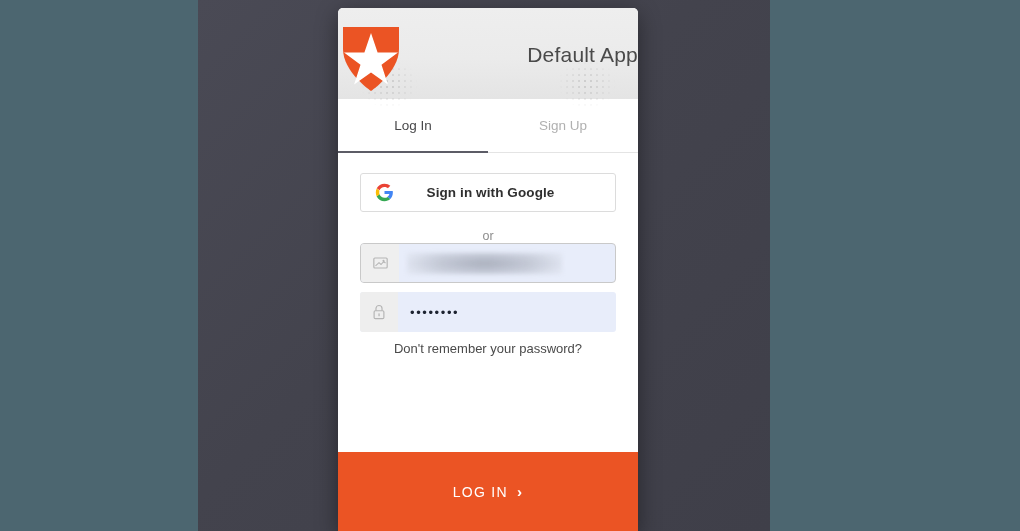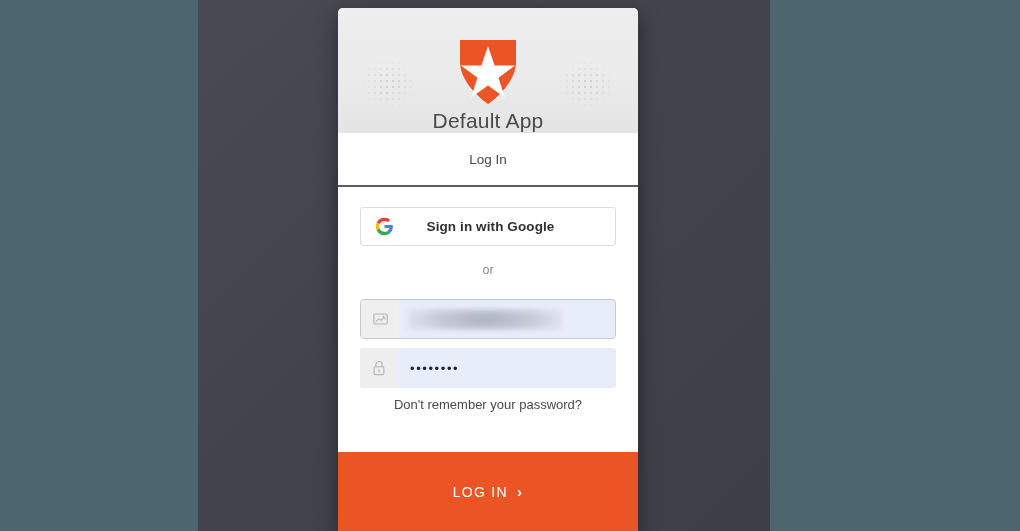--- a/index.html
+++ b/index.html
@@ -43,26 +43,26 @@
     border-radius: 5px 5px 0 0;
     box-shadow: 0 6px 22px rgba(0,0,0,0.42);
     overflow: hidden;
     display: flex;
     flex-direction: column;
   }
 
   
   .card-header {
     position: relative;
-    height: 125px;
+    height: 91px;
     background: linear-gradient(180deg, #eeeeee 0%, #ebebeb 55%, #e4e4e4 100%);
     display: flex;
-    flex-direction: column;
-    align-items: center;
-    justify-content: flex-end;
+    flex-direction: row;
+    align-items: center;
+    justify-content: space-between;
     flex: 0 0 auto;
   }
   .dots {
     position: absolute;
     top: 52px;
     width: 58px;
     height: 48px;
     opacity: 0.55;
     background-image: radial-gradient(circle, #b9b9b9 1px, transparent 1.2px);
     background-size: 6px 6px;
@@ -155,21 +155,21 @@
     font-weight: bold;
     color: #2f2f2f;
     padding-right: 14px;
     letter-spacing: 0.1px;
   }
 
   .or-sep {
     text-align: center;
     font-size: 12.5px;
     color: #8d8d8d;
-    margin: 17px 0 22px 0;
+    margin: 17px 0 0 0;
   }
 
   
   .field {
     display: flex;
     height: 40px;
     margin-bottom: 9px;
     background: #e8edfa;
     border-radius: 3px;
     overflow: hidden;
@@ -269,20 +269,21 @@
           <path d="M30 66 C30 66 2 47 2 24 L2 2 L58 2 L58 24 C58 47 30 66 30 66 Z" fill="#eb5424"></path>
           <path d="M30 8 L36.6 27.6 L57 27.6 L40.5 39.8 L46.9 59.6 L30 47.4 L13.1 59.6 L19.5 39.8 L3 27.6 L23.4 27.6 Z" fill="#ffffff"></path>
         </svg>
       </div>
 
       <div class="app-title">Default App</div>
     </div>
 
     <div class="tabs">
       <div class="tab active">Log In</div>
+      <div class="tab">Sign Up</div>
     </div>
 
     <div class="card-body">
 
       <div class="social-btn">
         <svg class="g-icon" viewBox="0 0 48 48" aria-hidden="true">
           <path fill="#4285f4" d="M45.1 24.5c0-1.6-.1-2.8-.4-4.1H24v7.5h12.1c-.2 2-1.6 5-4.5 7l-.1.3 6.5 5 .5.1c4.1-3.8 6.6-9.4 6.6-15.8z"></path>
           <path fill="#34a853" d="M24 46c5.9 0 10.9-2 14.5-5.3l-6.9-5.4c-1.8 1.3-4.3 2.2-7.6 2.2-5.8 0-10.7-3.8-12.5-9.1l-.3 0-6.7 5.2-.1.3C8 41.4 15.4 46 24 46z"></path>
           <path fill="#fbbc05" d="M11.5 28.4c-.5-1.4-.8-2.9-.8-4.4s.3-3.1.7-4.4l0-.3-6.8-5.3-.2.1C2.9 17 2 20.4 2 24s.9 7 2.4 9.9l7.1-5.5z"></path>
           <path fill="#ea4335" d="M24 9.9c4.1 0 6.9 1.8 8.5 3.3l6.2-6C34.9 3.8 29.9 1.6 24 1.6 15.4 1.6 8 6.2 4.4 13.1l7.1 5.5C13.3 13.7 18.2 9.9 24 9.9z"></path>

